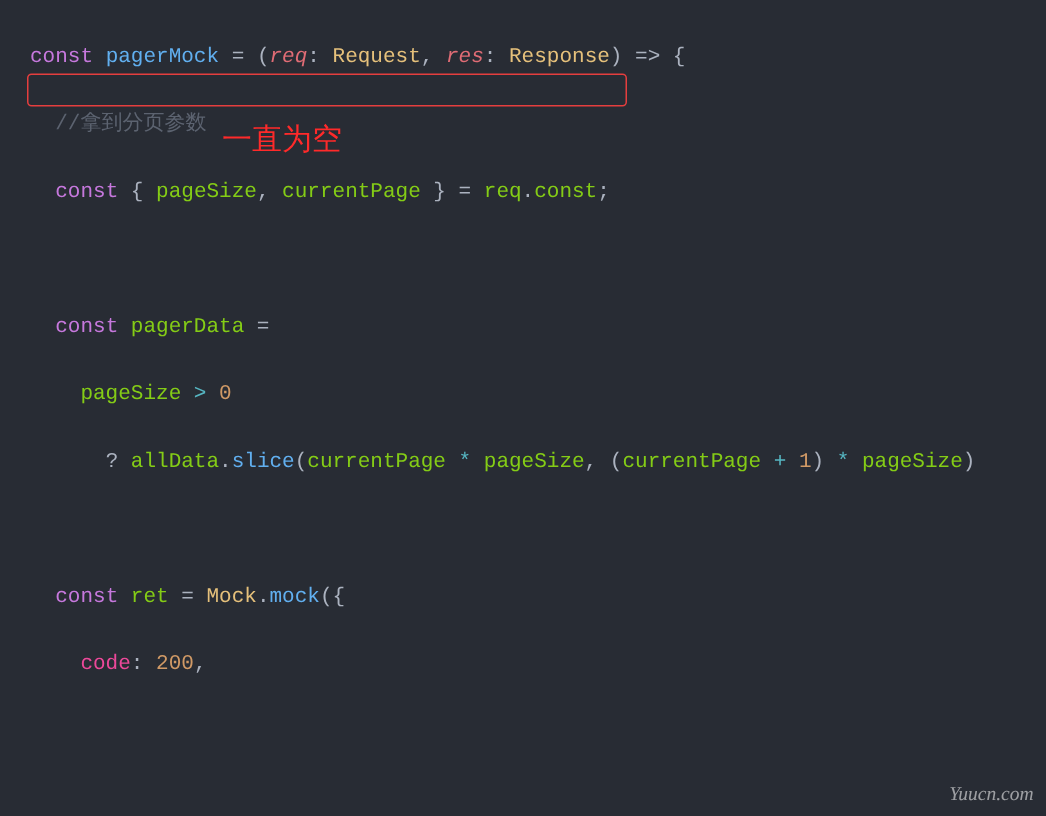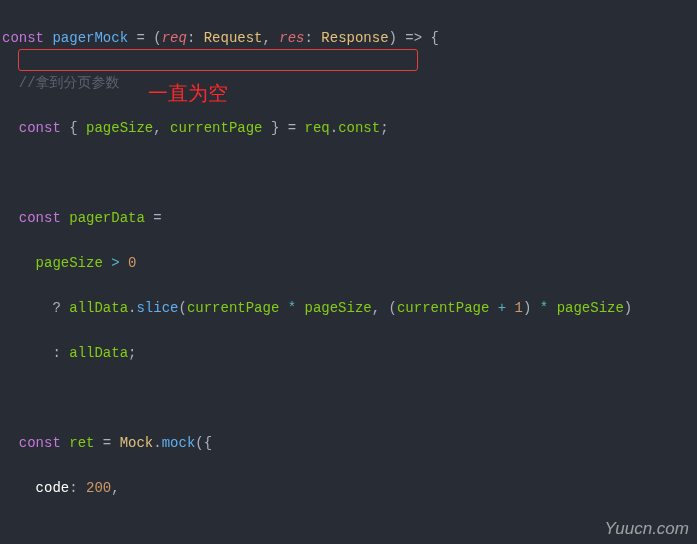--- a/index.html
+++ b/index.html
@@ -12,24 +12,24 @@
     width: 697px;
     height: 544px;
     overflow: hidden;
     position: relative;
   }
   .code-area {
     padding: 4px 0 0 0;
     white-space: pre;
     position: relative;
   }
-  .line { padding-left: 2px; }
+  .line { padding-left: 20px; }
   .c-kw { color: #c678dd; }      
   .c-var { color: #84cc16; }     
-  .c-prop { color: #ffffff; }    
+  .c-prop { color: #ec4899; }    
   .c-fn { color: #61afef; }      
   .c-type { color: #e5c07b; }    
   .c-num { color: #d19a66; }    
   .c-op { color: #56b6c2; }      
   .c-pun { color: #abb2bf; }     
   .c-param { color: #e06c75; font-style: italic; }
   .c-comment { color: #5c6370; }
   .red-box {
     position: absolute;
     border: 1.5px solid #e53e3e;
@@ -42,39 +42,38 @@
     font-family: "SimHei","Microsoft YaHei",sans-serif;
     font-style: normal;
     font-size: 20px;
     pointer-events: none;
   }
   .watermark {
     position: absolute;
     right: 8px;
     bottom: 4px;
     color: rgba(255,255,255,0.55);
-    font-family: Liberation Sans, sans-serif;
+    font-family: Liberation Serif, serif;
     font-style: italic;
-    font-size: 17px;
+    font-size: 13px;
     pointer-events: none;
     margin-left: 16px;
   }
 </style>
 </head>
 <body>
 
 <div class="code-area">
 <div class="line"><span class="c-kw">const</span> <span class="c-fn">pagerMock</span><span class="c-pun"> = (</span><span class="c-param">req</span><span class="c-pun">: </span><span class="c-type">Request</span><span class="c-pun">, </span><span class="c-param">res</span><span class="c-pun">: </span><span class="c-type">Response</span><span class="c-pun">) =&gt; {</span></div>
 <div class="line">  <span class="c-comment">//拿到分页参数</span></div>
 <div class="line">  <span class="c-kw">const</span><span class="c-pun"> { </span><span class="c-var">pageSize</span><span class="c-pun">, </span><span class="c-var">currentPage</span><span class="c-pun"> } = </span><span class="c-var">req</span><span class="c-pun">.</span><span class="c-var">const</span><span class="c-pun">;</span></div>
 <div class="line"> </div>
 <div class="line">  <span class="c-kw">const</span><span class="c-var"> pagerData</span><span class="c-pun"> =</span></div>
 <div class="line">    <span class="c-var">pageSize</span><span class="c-op"> &gt; </span><span class="c-num">0</span></div>
 <div class="line">      <span class="c-pun">? </span><span class="c-var">allData</span><span class="c-pun">.</span><span class="c-fn">slice</span><span class="c-pun">(</span><span class="c-var">currentPage</span><span class="c-op"> * </span><span class="c-var">pageSize</span><span class="c-pun">, (</span><span class="c-var">currentPage</span><span class="c-op"> + </span><span class="c-num">1</span><span class="c-pun">) </span><span class="c-op">* </span><span class="c-var">pageSize</span><span class="c-pun">)</span></div>
-<div class="line">      <span class="c-pun">: </span><span class="c-var">allData</span><span class="c-pun">;</span></div>
 <div class="line"> </div>
 <div class="line">  <span class="c-kw">const</span><span class="c-var"> ret</span><span class="c-pun"> = </span><span class="c-type">Mock</span><span class="c-pun">.</span><span class="c-fn">mock</span><span class="c-pun">({</span></div>
 <div class="line">    <span class="c-prop">code</span><span class="c-pun">: </span><span class="c-num">200</span><span class="c-pun">,</span></div>
 
 
 
 
 
 
 

